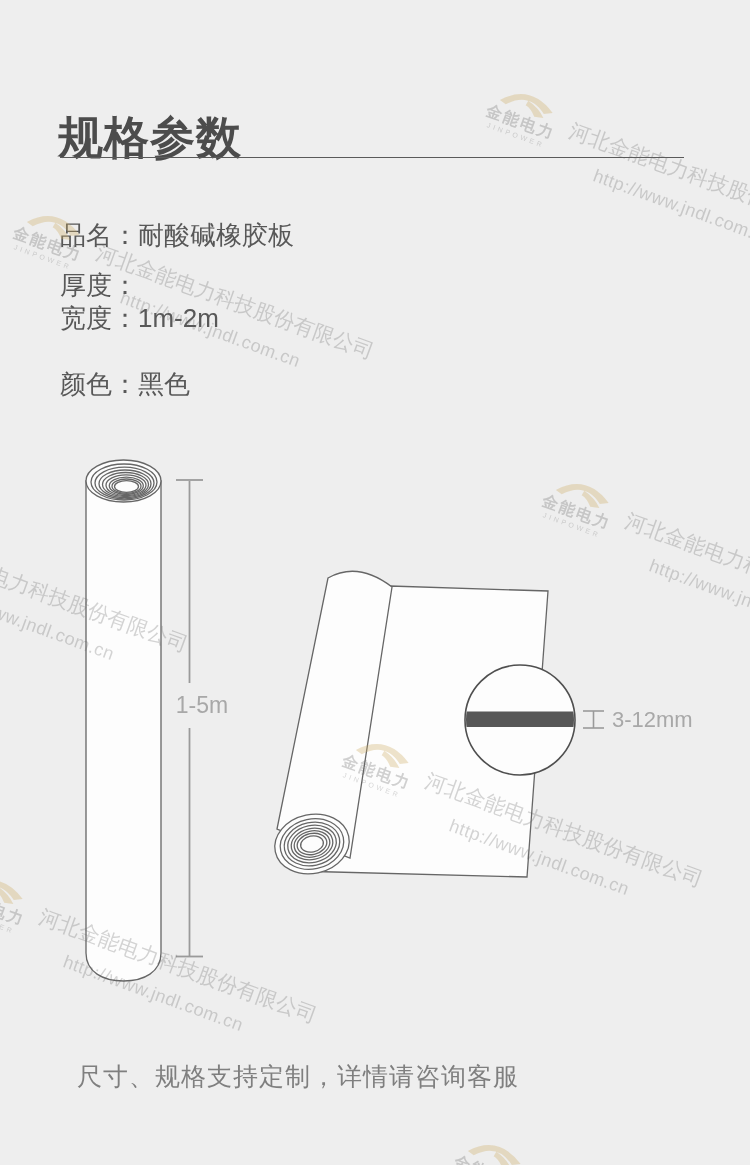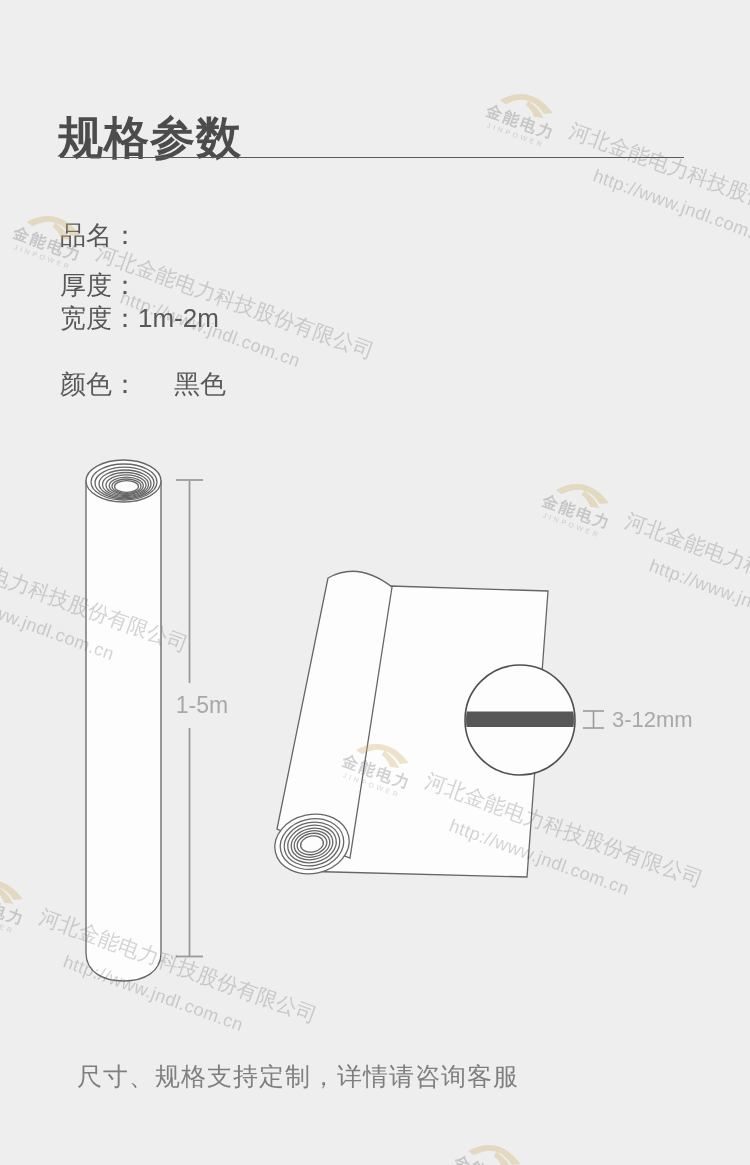--- a/index.html
+++ b/index.html
@@ -20,21 +20,21 @@
     position:absolute;left:60px;top:157px;width:624px;height:1px;
     background:#5a5a5a;z-index:2;
   }
   
   .spec-row{
     position:absolute;left:60px;z-index:2;
     display:flex;align-items:flex-start;
     font-size:26px;color:#585858;line-height:1.1;white-space:nowrap;
   }
   .spec-row .spec-label{min-width:78px;}
-  .spec-r1{top:221px;} .spec-r2{top:271px;} .spec-r3{top:304px;} .spec-r4{top:370px;gap:36px;}
+  .spec-r1{top:221px;} .spec-r2{top:271px;} .spec-r3{top:304px;} .spec-r4{top:370px;}
   
   .diagram-svg{position:absolute;left:0;top:0;z-index:1;}
   .dim-label{
     position:absolute;z-index:2;color:#a8a8a8;white-space:nowrap;
   }
   .dim-length{left:171px;top:692px;width:62px;font-size:23px;text-align:center;}
   .dim-thickness{left:612px;top:707px;font-size:22px;}
   
   .footer-note{
     position:absolute;left:0;top:1060px;width:596px;
@@ -78,20 +78,21 @@
   .wm-t7{left:466px;top:1127px;}
 </style>
 </head>
 <body>
 
 <div class="section-title">规格参数</div>
 <div class="title-rule"></div>
 
 <div class="spec-row spec-r1">
   <span class="spec-label">品名：</span>
+  <span class="spec-value">耐酸碱橡胶板</span>
 </div>
 <div class="spec-row spec-r2">
   <span class="spec-label">厚度：</span>
 </div>
 <div class="spec-row spec-r3">
   <span class="spec-label">宽度：</span>
   <span class="spec-value">1m-2m</span>
 </div>
 <div class="spec-row spec-r4">
   <span class="spec-label">颜色：</span>

